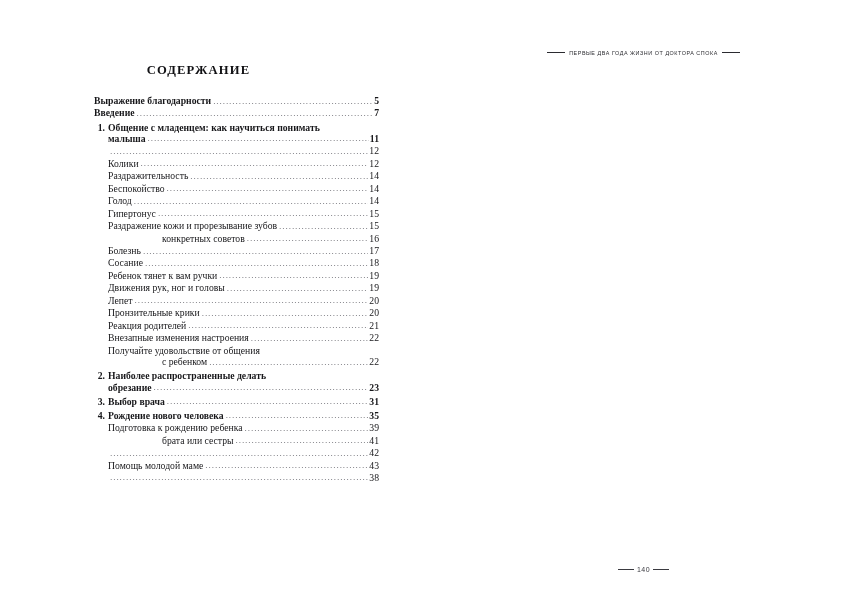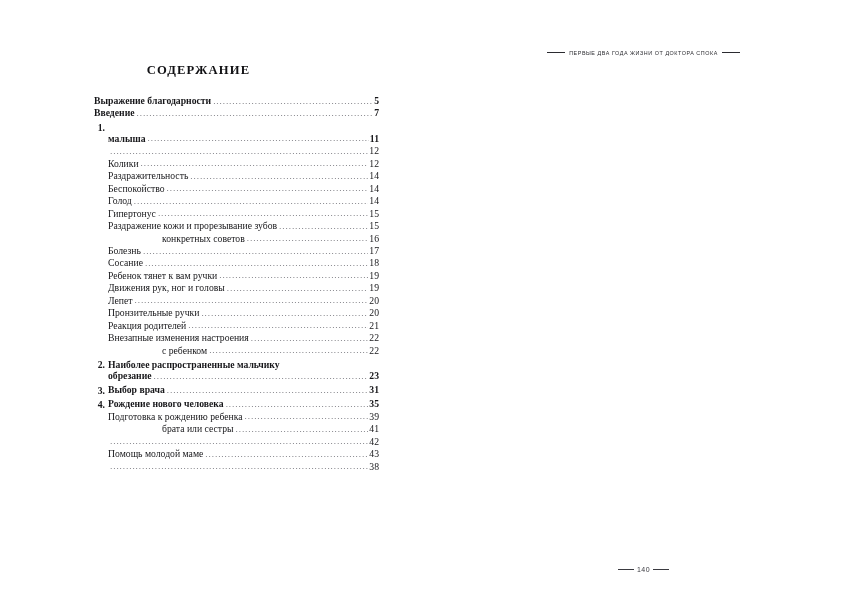--- a/index.html
+++ b/index.html
@@ -73,21 +73,21 @@
     position: absolute;
     top: 95px;
     width: 285px;
     font-size: 9.7px;
     line-height: 11.45px;
   }
   .toc-left  { left: 94px; }
 
   .entry {
     display: flex;
-    align-items: flex-end;
+    align-items: flex-start;
     white-space: nowrap;
   }
   .entry.gap-before { margin-top: 1.6px; }
 
   .num {
     flex: 0 0 auto;
     font-weight: bold;
     text-align: right;
     margin-right: 3px;
   }
@@ -174,20 +174,21 @@
         <div class="entry">
           <span class=""></span>
           <span class="body">
             <span class="label b">Введение</span>
             <span class="leader">..........................................................................................</span>
             <span class="pg b">7</span>
           </span>
         </div>
         <div class="entry wrapline gap-before">
           <span class="num num-l">1.</span>
+          <span class="label b">Общение с младенцем: как научиться понимать</span>
         </div>
         <div class="entry">
           <span class="num-spacer-l"></span>
           <span class="body">
             <span class="label b">малыша</span>
             <span class="leader">..........................................................................................</span>
             <span class="pg b">11</span>
           </span>
         </div>
         <div class="entry">
@@ -289,52 +290,56 @@
           <span class="num-spacer-l"></span>
           <span class="body">
             <span class="label plain">Лепет</span>
             <span class="leader">..........................................................................................</span>
             <span class="pg plain">20</span>
           </span>
         </div>
         <div class="entry">
           <span class="num-spacer-l"></span>
           <span class="body">
-            <span class="label plain">Пронзительные ручки</span>
+            <span class="label plain">Пронзительные крики</span>
             <span class="leader">..........................................................................................</span>
             <span class="pg plain">20</span>
           </span>
         </div>
         <div class="entry">
           <span class="num-spacer-l"></span>
           <span class="body">
             <span class="label plain">Реакция родителей</span>
             <span class="leader">..........................................................................................</span>
             <span class="pg plain">21</span>
           </span>
         </div>
         <div class="entry">
           <span class="num-spacer-l"></span>
           <span class="body">
             <span class="label plain">Внезапные изменения настроения</span>
             <span class="leader">..........................................................................................</span>
             <span class="pg plain">22</span>
           </span>
+        </div>
+        <div class="entry wrapline">
+          <span class="num-spacer-l"></span>
+          <span class="label plain">Получайте удовольствие от общения</span>
         </div>
         <div class="entry">
           <span class="num-spacer-l"></span>
           <span class="body cont">
             <span class="label plain">с ребенком</span>
             <span class="leader">..........................................................................................</span>
             <span class="pg plain">22</span>
           </span>
         </div>
         <div class="entry wrapline gap-before">
           <span class="num num-l">2.</span>
-          <span class="label b">Наиболее распространенные мальчику</span>
+          <span class="label b">Наиболее распространенные делать</span>
         </div>
         <div class="entry">
           <span class="num-spacer-l"></span>
           <span class="body">
             <span class="label b">обрезание</span>
             <span class="leader">..........................................................................................</span>
             <span class="pg b">23</span>
           </span>
         </div>
         <div class="entry gap-before">

